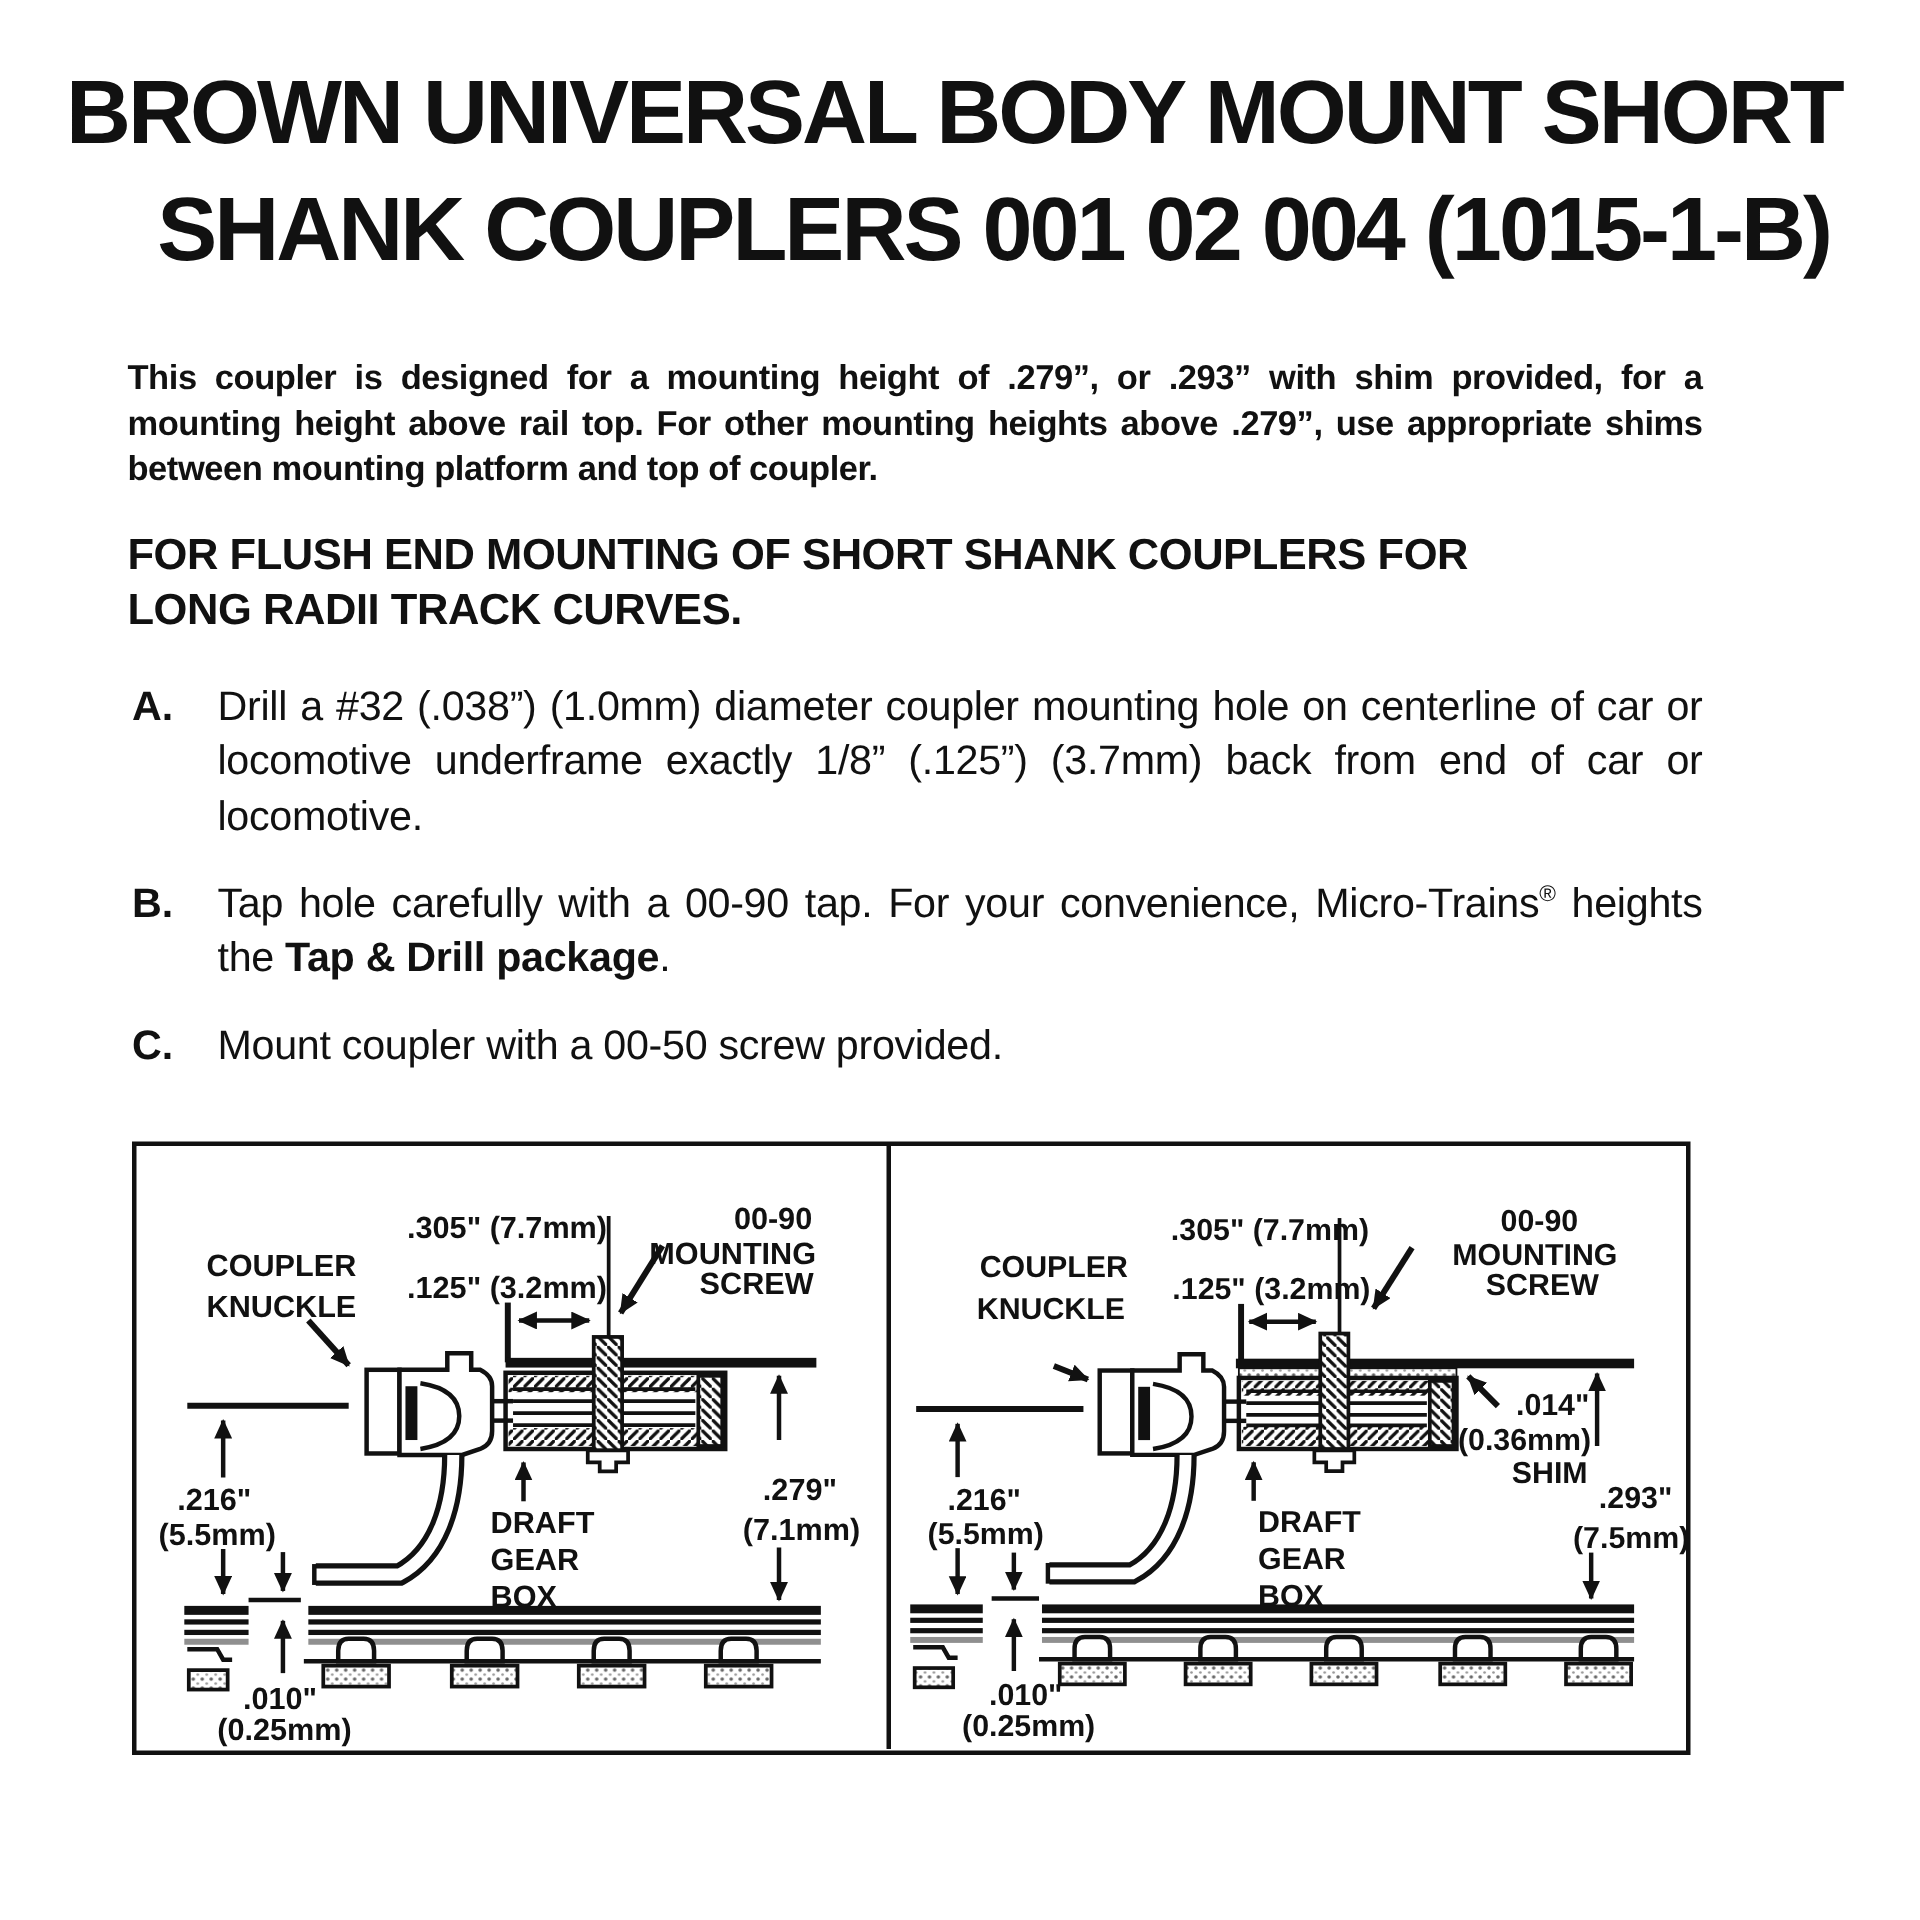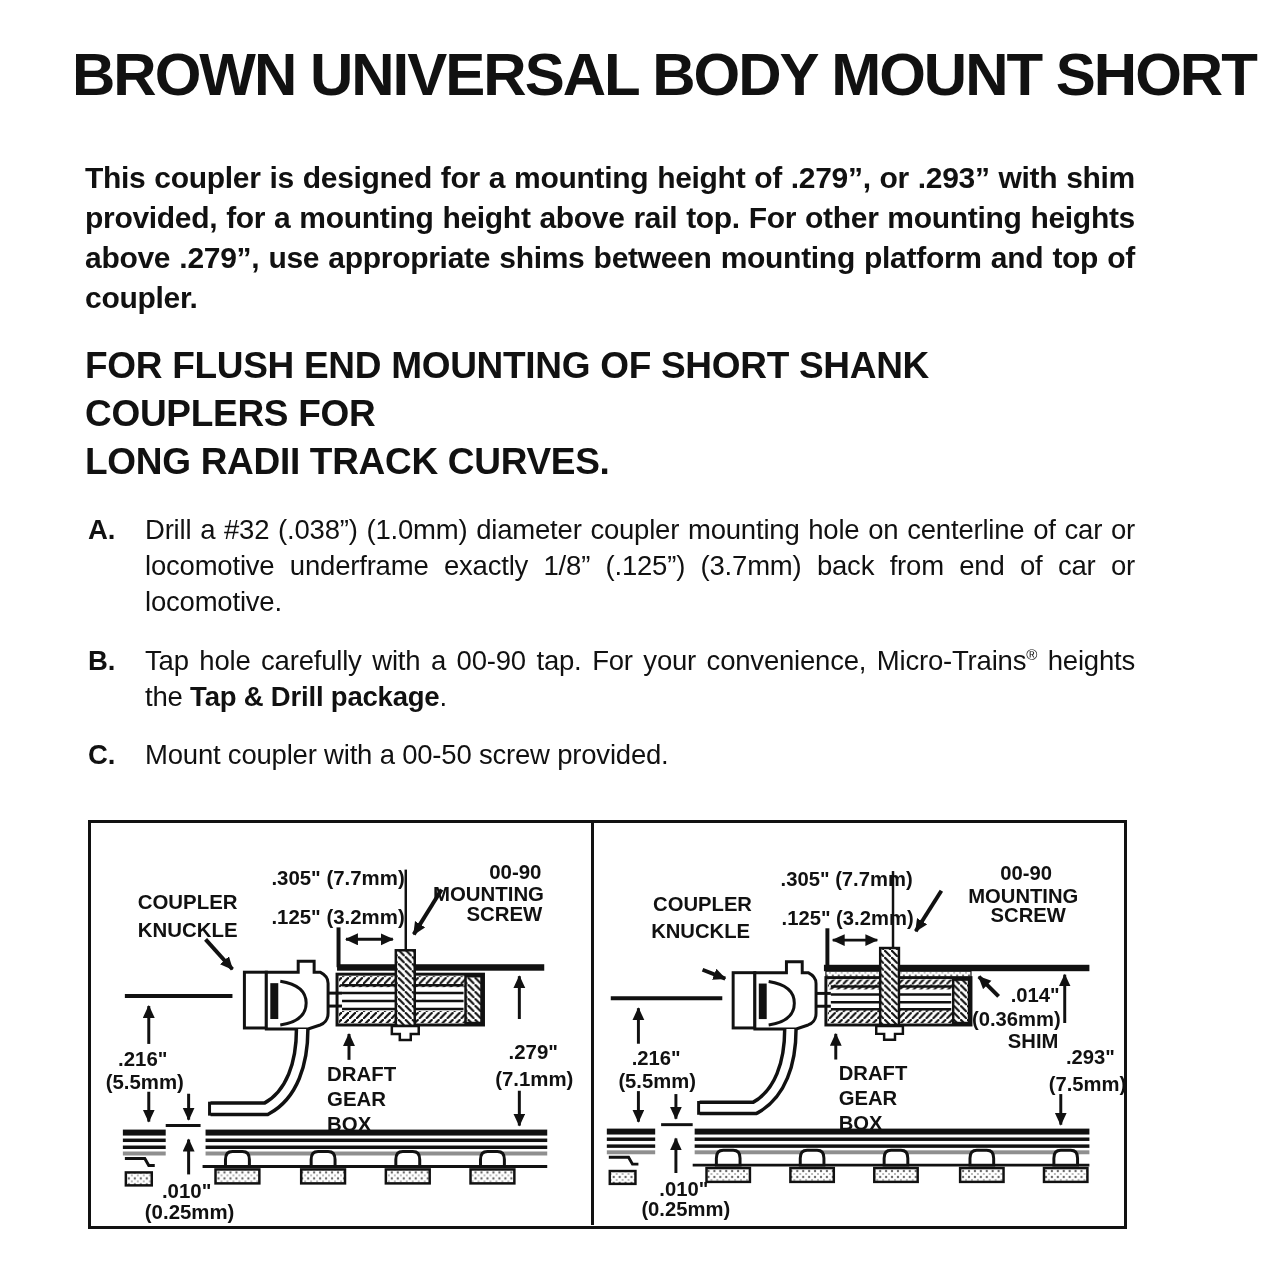--- a/index.html
+++ b/index.html
@@ -5,39 +5,39 @@
   html,body{margin:0;padding:0;background:#ffffff;}
   .page{
     position:relative;
     width:1280px;height:1280px;
     background:#ffffff;
     color:#111;
     font-family:"Liberation Sans", sans-serif;
     overflow:hidden;
   }
   .title{
-    margin:36px 60px 0 72px;
+    margin:36px 60px 0 44px;
     text-align:right;
     font-weight:bold;
     font-size:60px;
     line-height:1.3;
     letter-spacing:-2px;
     white-space:nowrap;
   }
   .intro{
     margin:44px 145px 0 85px;
-    font-size:30px;
+    font-size:23px;
     font-weight:bold;
     line-height:1.33;
     text-align:justify;
     letter-spacing:-0.3px;
   }
   .subhead{
     margin:24px 145px 0 85px;
-    font-size:37px;
+    font-size:29px;
     font-weight:bold;
     line-height:1.3;
     white-space:pre-line;
     letter-spacing:-0.3px;
   }
   .list{margin:26px 145px 0 88px;}
   .item{display:flex;margin-top:22px;font-size:27.5px;line-height:1.32;}
   .item .letter{flex:none;width:57px;font-weight:bold;}
   .item .itext{flex:1;text-align:justify;letter-spacing:-0.2px;}
   .item .itext b{font-weight:bold;}
@@ -55,20 +55,21 @@
   .dl{font-family:"Liberation Sans",sans-serif;font-weight:bold;font-size:20.5px;fill:#111;}
   .ln{stroke:#111;fill:none;}
 </style>
 </head>
 <body>
 
 <div class="page">
 
   <div class="title">
     <div>BROWN UNIVERSAL BODY MOUNT SHORT</div>
+    <div>SHANK COUPLERS 001 02 004 (1015-1-B)</div>
   </div>
 
   <p class="intro">This coupler is designed for a mounting height of .279”, or .293” with shim provided, for a mounting height above rail top. For other mounting heights above .279”, use appropriate shims between mounting platform and top of coupler.</p>
 
   <p class="subhead">FOR FLUSH END MOUNTING OF SHORT SHANK COUPLERS FOR
 LONG RADII TRACK CURVES.</p>
 
   <div class="list">
     <div class="item">
       <span class="letter">A.</span>

